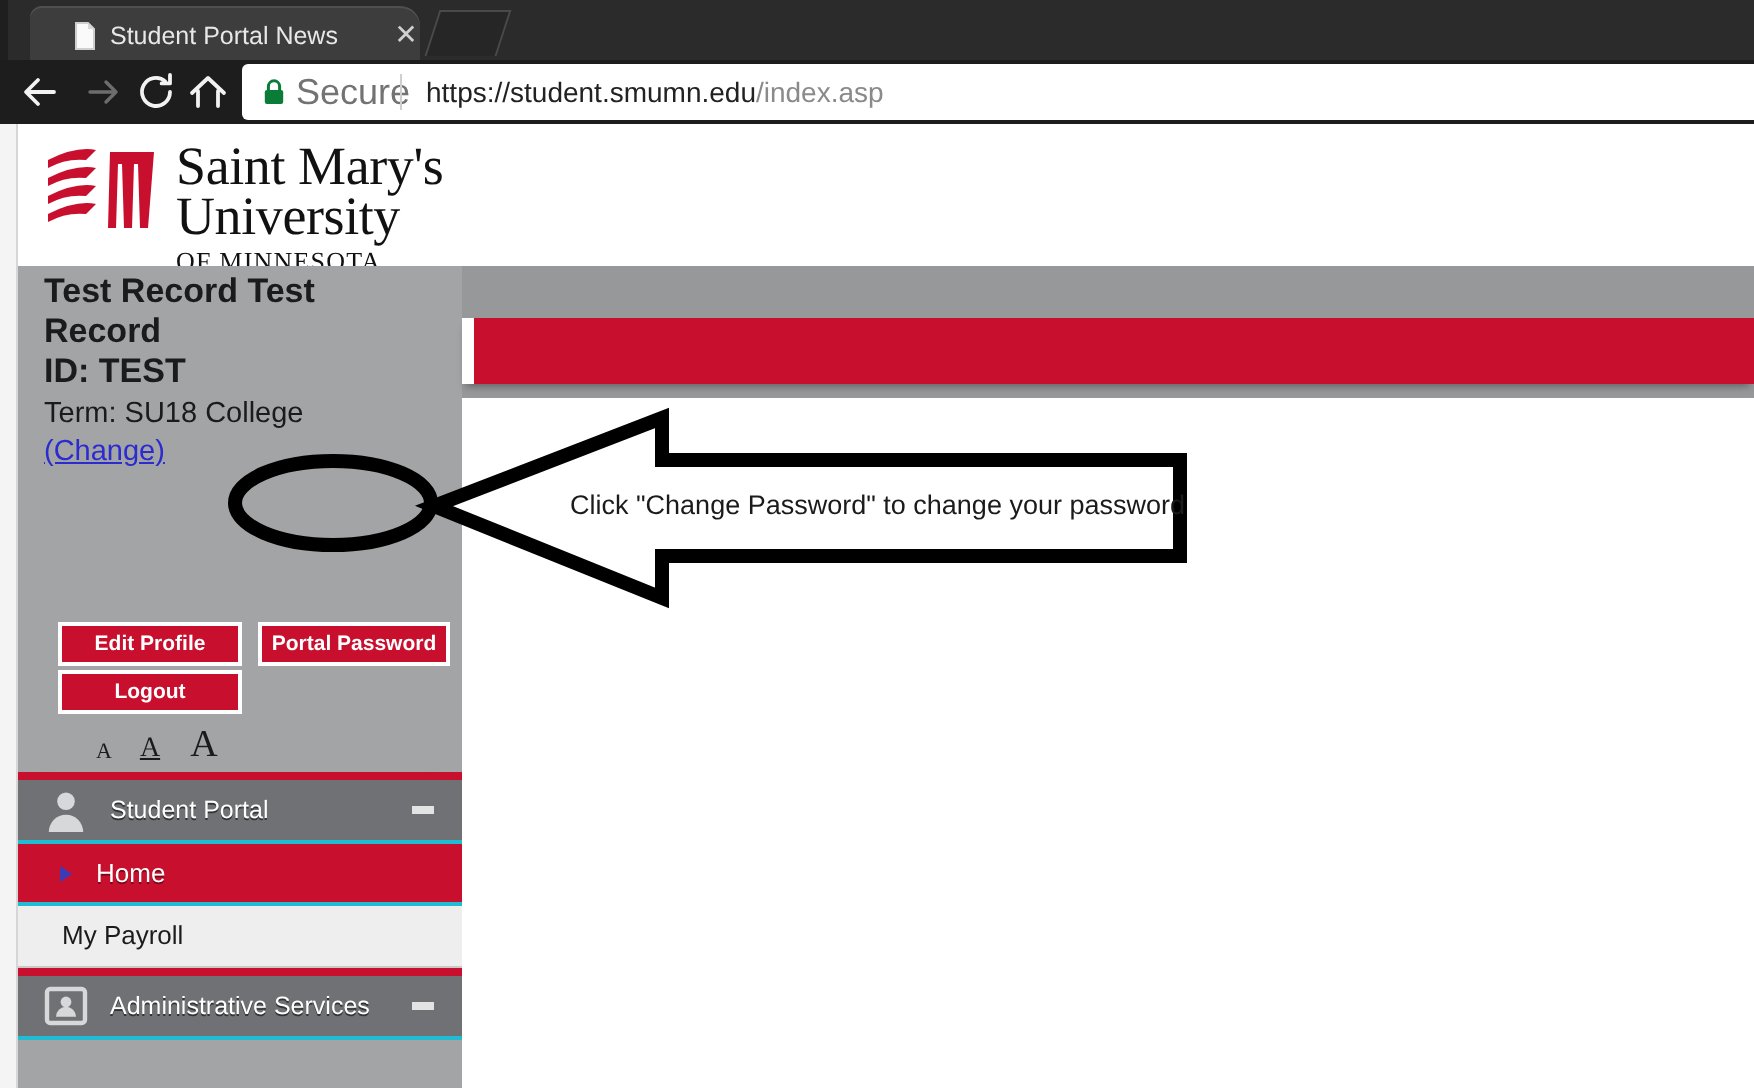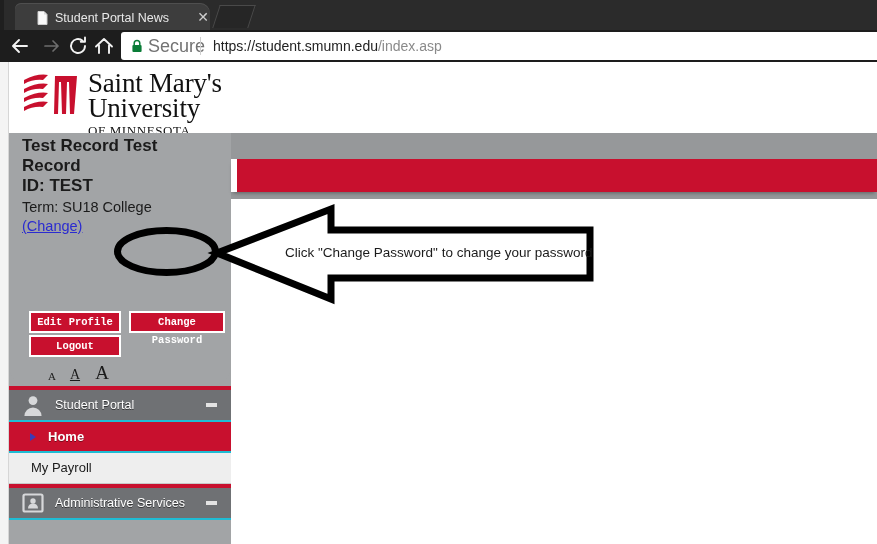--- a/index.html
+++ b/index.html
@@ -248,21 +248,20 @@
     position: absolute;
     background: #c8102e;
     border: 2px solid #ffffff;
     color: #ffffff;
     font-size: 10.5px;
     font-weight: bold;
     text-align: center;
     line-height: 18px;
     height: 18px;
     box-sizing: content-box;
-    font-family: Liberation Mono, monospace;
   }
   #btn-edit-profile { left: 20px; top: 178px; width: 88px; }
   #btn-change-password { left: 120px; top: 178px; width: 92px; }
   #btn-logout { left: 20px; top: 202px; width: 88px; }
 
   #font-size-group {
     position: absolute;
     left: 36px; top: 230px;
     width: 80px;
     height: 24px;
@@ -325,21 +324,21 @@
     color: #1b1b1b;
   }
   .nav-item.active {
     background: #c8102e;
     border-bottom: 2px solid #1fbcd4;
     height: 29px;
   }
   .nav-item.active .ni-label {
     left: 39px;
     color: #ffffff;
-    font-weight: bold;
+    font-weight: normal;
     text-shadow: 0 1px 0 rgba(0,0,0,.4);
   }
   .nav-item .ni-bullet {
     position: absolute;
     left: 21px; top: 11px;
     width: 0; height: 0;
     border-left: 6px solid #3b3bb8;
     border-top: 4px solid transparent;
     border-bottom: 4px solid transparent;
   }
@@ -473,21 +472,21 @@
 
   <div id="sidebar">
 
     <div id="user-block">
       <div id="user-name">Test Record Test Record</div>
       <div id="user-id">ID: TEST</div>
       <div id="user-term">Term: SU18 College</div>
       <a id="user-change-link" href="#">(Change)</a>
 
       <div class="red-btn" id="btn-edit-profile">Edit Profile</div>
-      <div class="red-btn" id="btn-change-password">Change Password</div>
+      <div class="red-btn" id="btn-change-password">Portal Password</div>
       <div class="red-btn" id="btn-logout">Logout</div>
 
       <div id="font-size-group">
         <span class="fs-a" id="fs-small">A</span>
         <span class="fs-a" id="fs-medium">A</span>
         <span class="fs-a" id="fs-large">A</span>
       </div>
     </div>
 
     <div id="nav-menu">

